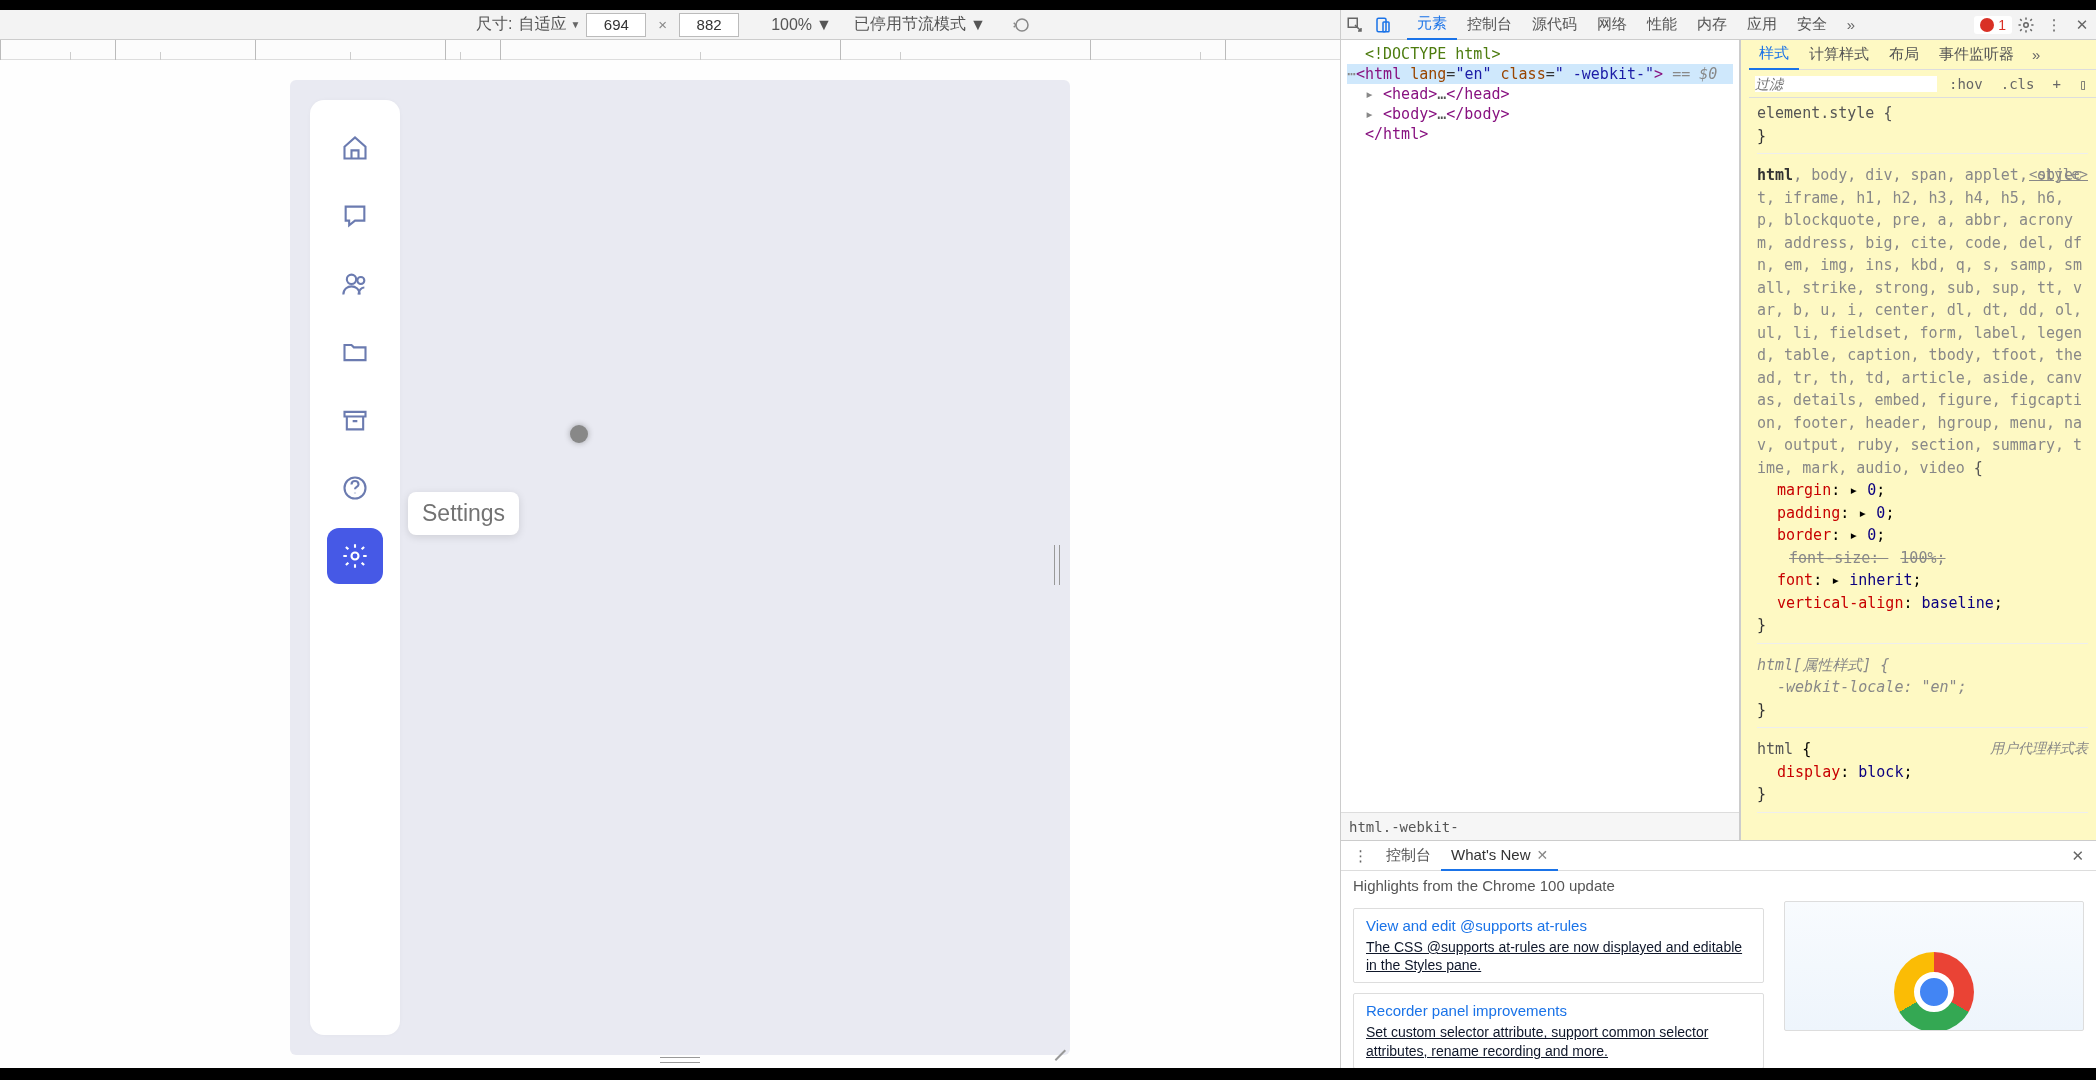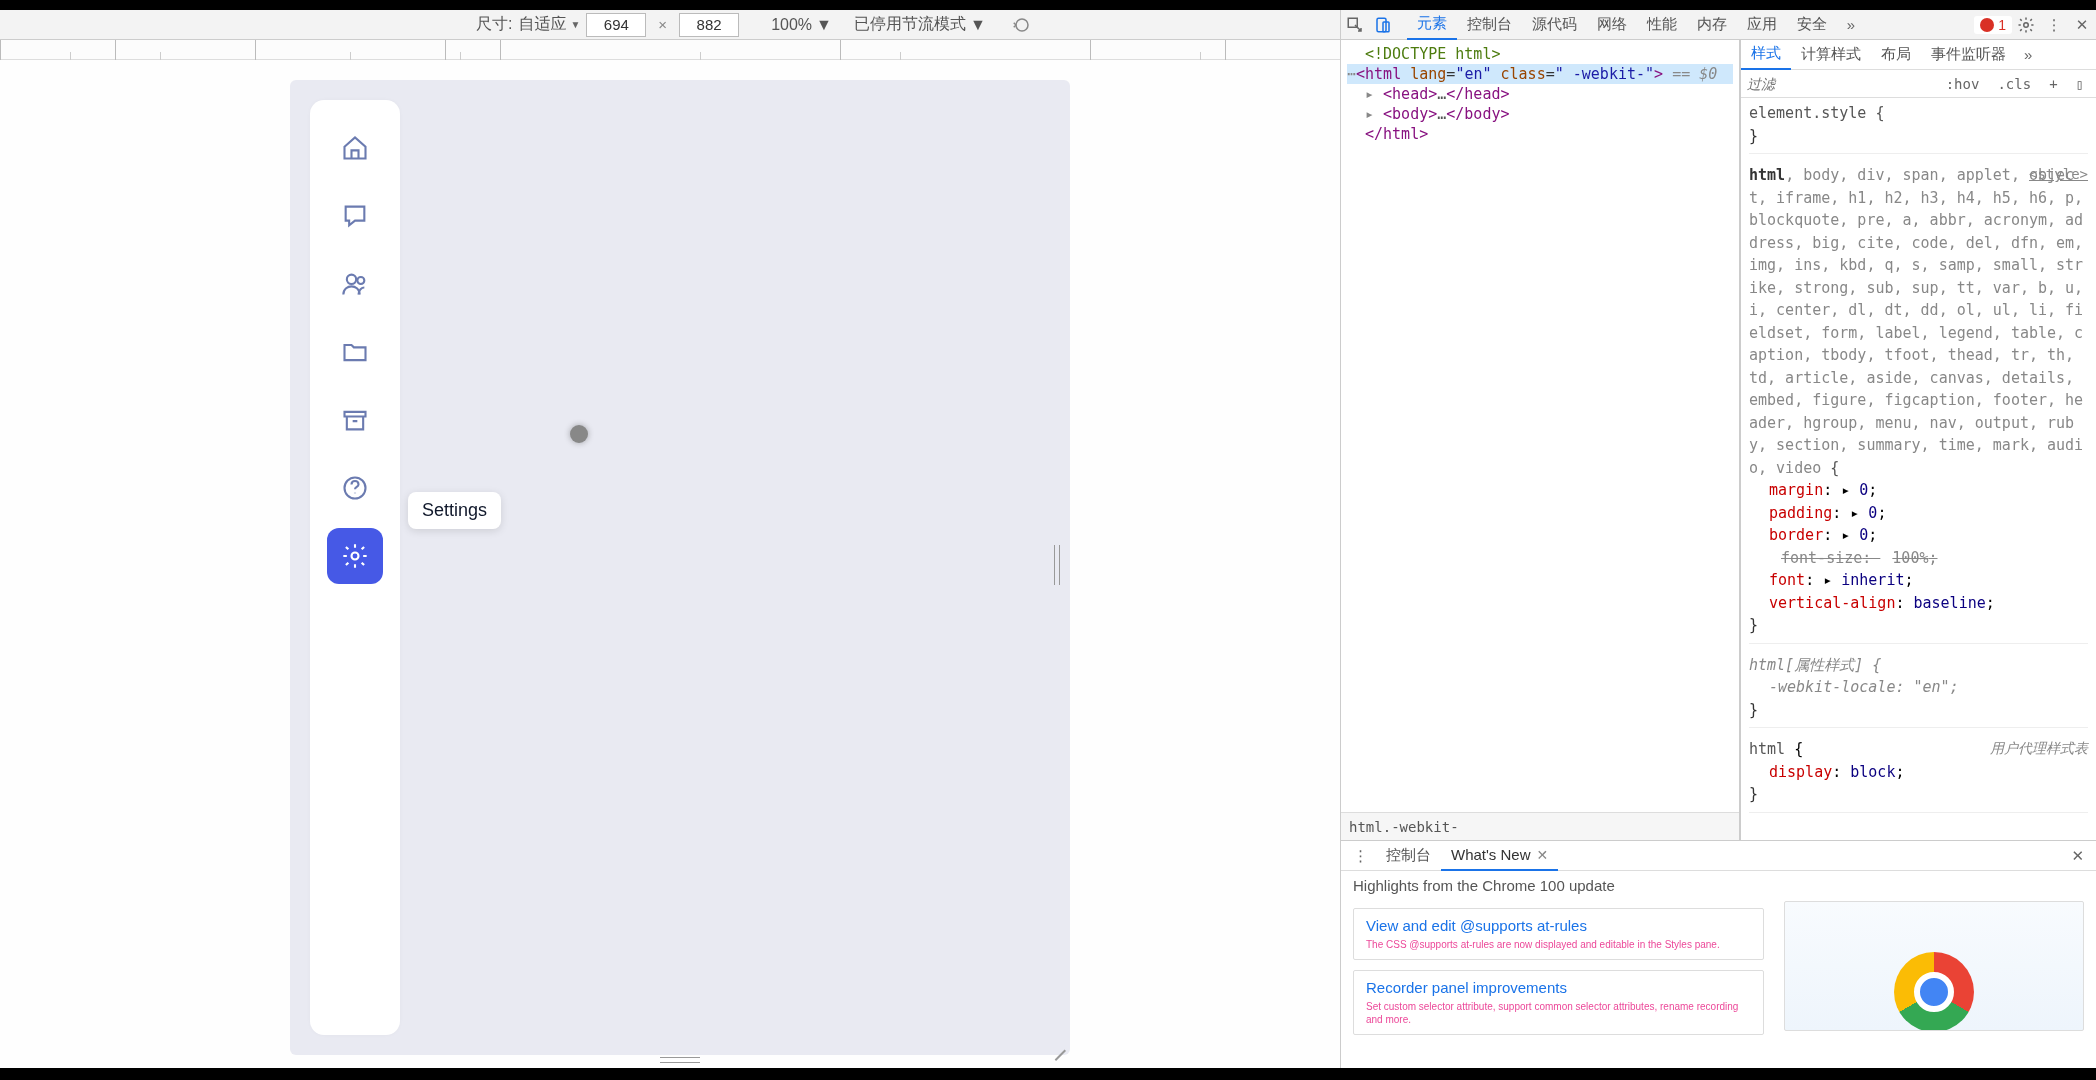--- a/index.html
+++ b/index.html
@@ -67,21 +67,21 @@
   display: flex; flex-direction: column; align-items: center; padding-top: 20px; gap: 12px;
 }
 .sb-item {
   width: 56px; height: 56px; border-radius: 12px; display: flex;
   align-items: center; justify-content: center; color: #6b7bb0; cursor: pointer;
 }
 .sb-item.active { background: #4659e6; color: #fff; }
 .sb-item svg { width: 28px; height: 28px; stroke: currentColor; fill: none; stroke-width: 1.8; }
 .tooltip {
   position: absolute; left: 118px; top: 412px; background: #fff; border-radius: 8px; padding: 8px 14px;
-  font-size: 18px; color: #0f172a; box-shadow: 0 2px 8px rgba(0,0,0,0.12);
+  font-size: 23px; color: #737373; box-shadow: 0 2px 8px rgba(0,0,0,0.12);
 }
 .loader-dot {
   position: absolute; left: 280px; top: 345px; width: 18px; height: 18px;
   background: #888; border-radius: 50%; box-shadow: 0 0 6px rgba(0,0,0,0.3);
 }
 .resize-handle-right {
   position: absolute; right: 10px; top: 465px; width: 6px; height: 40px;
   display: flex; justify-content: space-between;
 }
 .resize-handle-right span { width: 1px; background: #999; }
@@ -117,23 +117,23 @@
 .breadcrumb-bar {
   position: absolute; bottom: 0; left: 0; right: 0; height: 28px;
   border-top: 1px solid #ddd; background: #f6f6f6;
   display: flex; align-items: center; padding: 0 8px; font-size: 14px; color: #555;
   font-family: Menlo, Consolas, monospace;
 }
 
 
 .styles-panel {
   position: absolute; top: 40px; left: 1740px; right: 0; bottom: 12px;
-  background: #ffffff; border-left: 1px solid #ccc;
+  background: #fef9c3; border-left: 1px solid #ccc;
   font-family: Menlo, Consolas, monospace; font-size: 15px;
-  display: flex; flex-direction: column;
+  display: flex; flex-direction: column; padding-left: 8px;
 }
 .styles-tabs {
   display: flex; height: 30px; border-bottom: 1px solid #ddd; align-items: center;
   font-family: Arial, sans-serif; font-size: 15px; color: #555;
 }
 .styles-tabs .tab { padding: 0 10px; height: 30px; display: flex; align-items: center; cursor: pointer; }
 .styles-tabs .tab.active { border-bottom: 2px solid #1a73e8; color: #1a73e8; }
 .styles-tabs .chev { padding: 0 8px; color: #666; cursor: pointer; }
 .styles-filter {
   display: flex; height: 28px; border-bottom: 1px solid #ddd; align-items: center;
@@ -192,21 +192,21 @@
 .drawer-tabs .close-x { font-size: 14px; color: #888; }
 .drawer-tabs .kebab { padding: 0 8px; color: #666; }
 .drawer-tabs .spacer { flex: 1; }
 .drawer-body { padding: 6px 12px; font-size: 15px; color: #333; display: flex; gap: 20px; }
 .drawer-col { flex: 1; }
 .hl-title { color: #555; margin-bottom: 14px; }
 .card {
   border: 1px solid #ddd; border-radius: 2px; padding: 8px 12px; margin-bottom: 10px;
 }
 .card-title { color: #1a73e8; margin-bottom: 4px; cursor: pointer; }
-.card-desc { color: #ec4899; font-size: 10px; line-height: 1.3; }
+.card-desc { color: #0f172a; font-size: 14px; line-height: 1.3; text-decoration: underline; }
 .chrome-logo {
   width: 80px; height: 80px; border-radius: 50%; position: relative;
   background: conic-gradient(#ea4335 0 120deg, #34a853 120deg 240deg, #fbbc05 240deg 360deg);
   margin: 30px auto 0;
 }
 .chrome-logo::after {
   content: ""; position: absolute; top: 20px; left: 20px; width: 40px; height: 40px;
   background: #4285f4; border-radius: 50%; border: 6px solid #fff; box-sizing: border-box;
 }
 .logo-card { border: 1px solid #ddd; border-radius: 2px; padding: 20px; display: flex; justify-content: center; align-items: flex-start; height: 130px; overflow: hidden; background: linear-gradient(to bottom, #f8fbfe, #eef5fc); }

